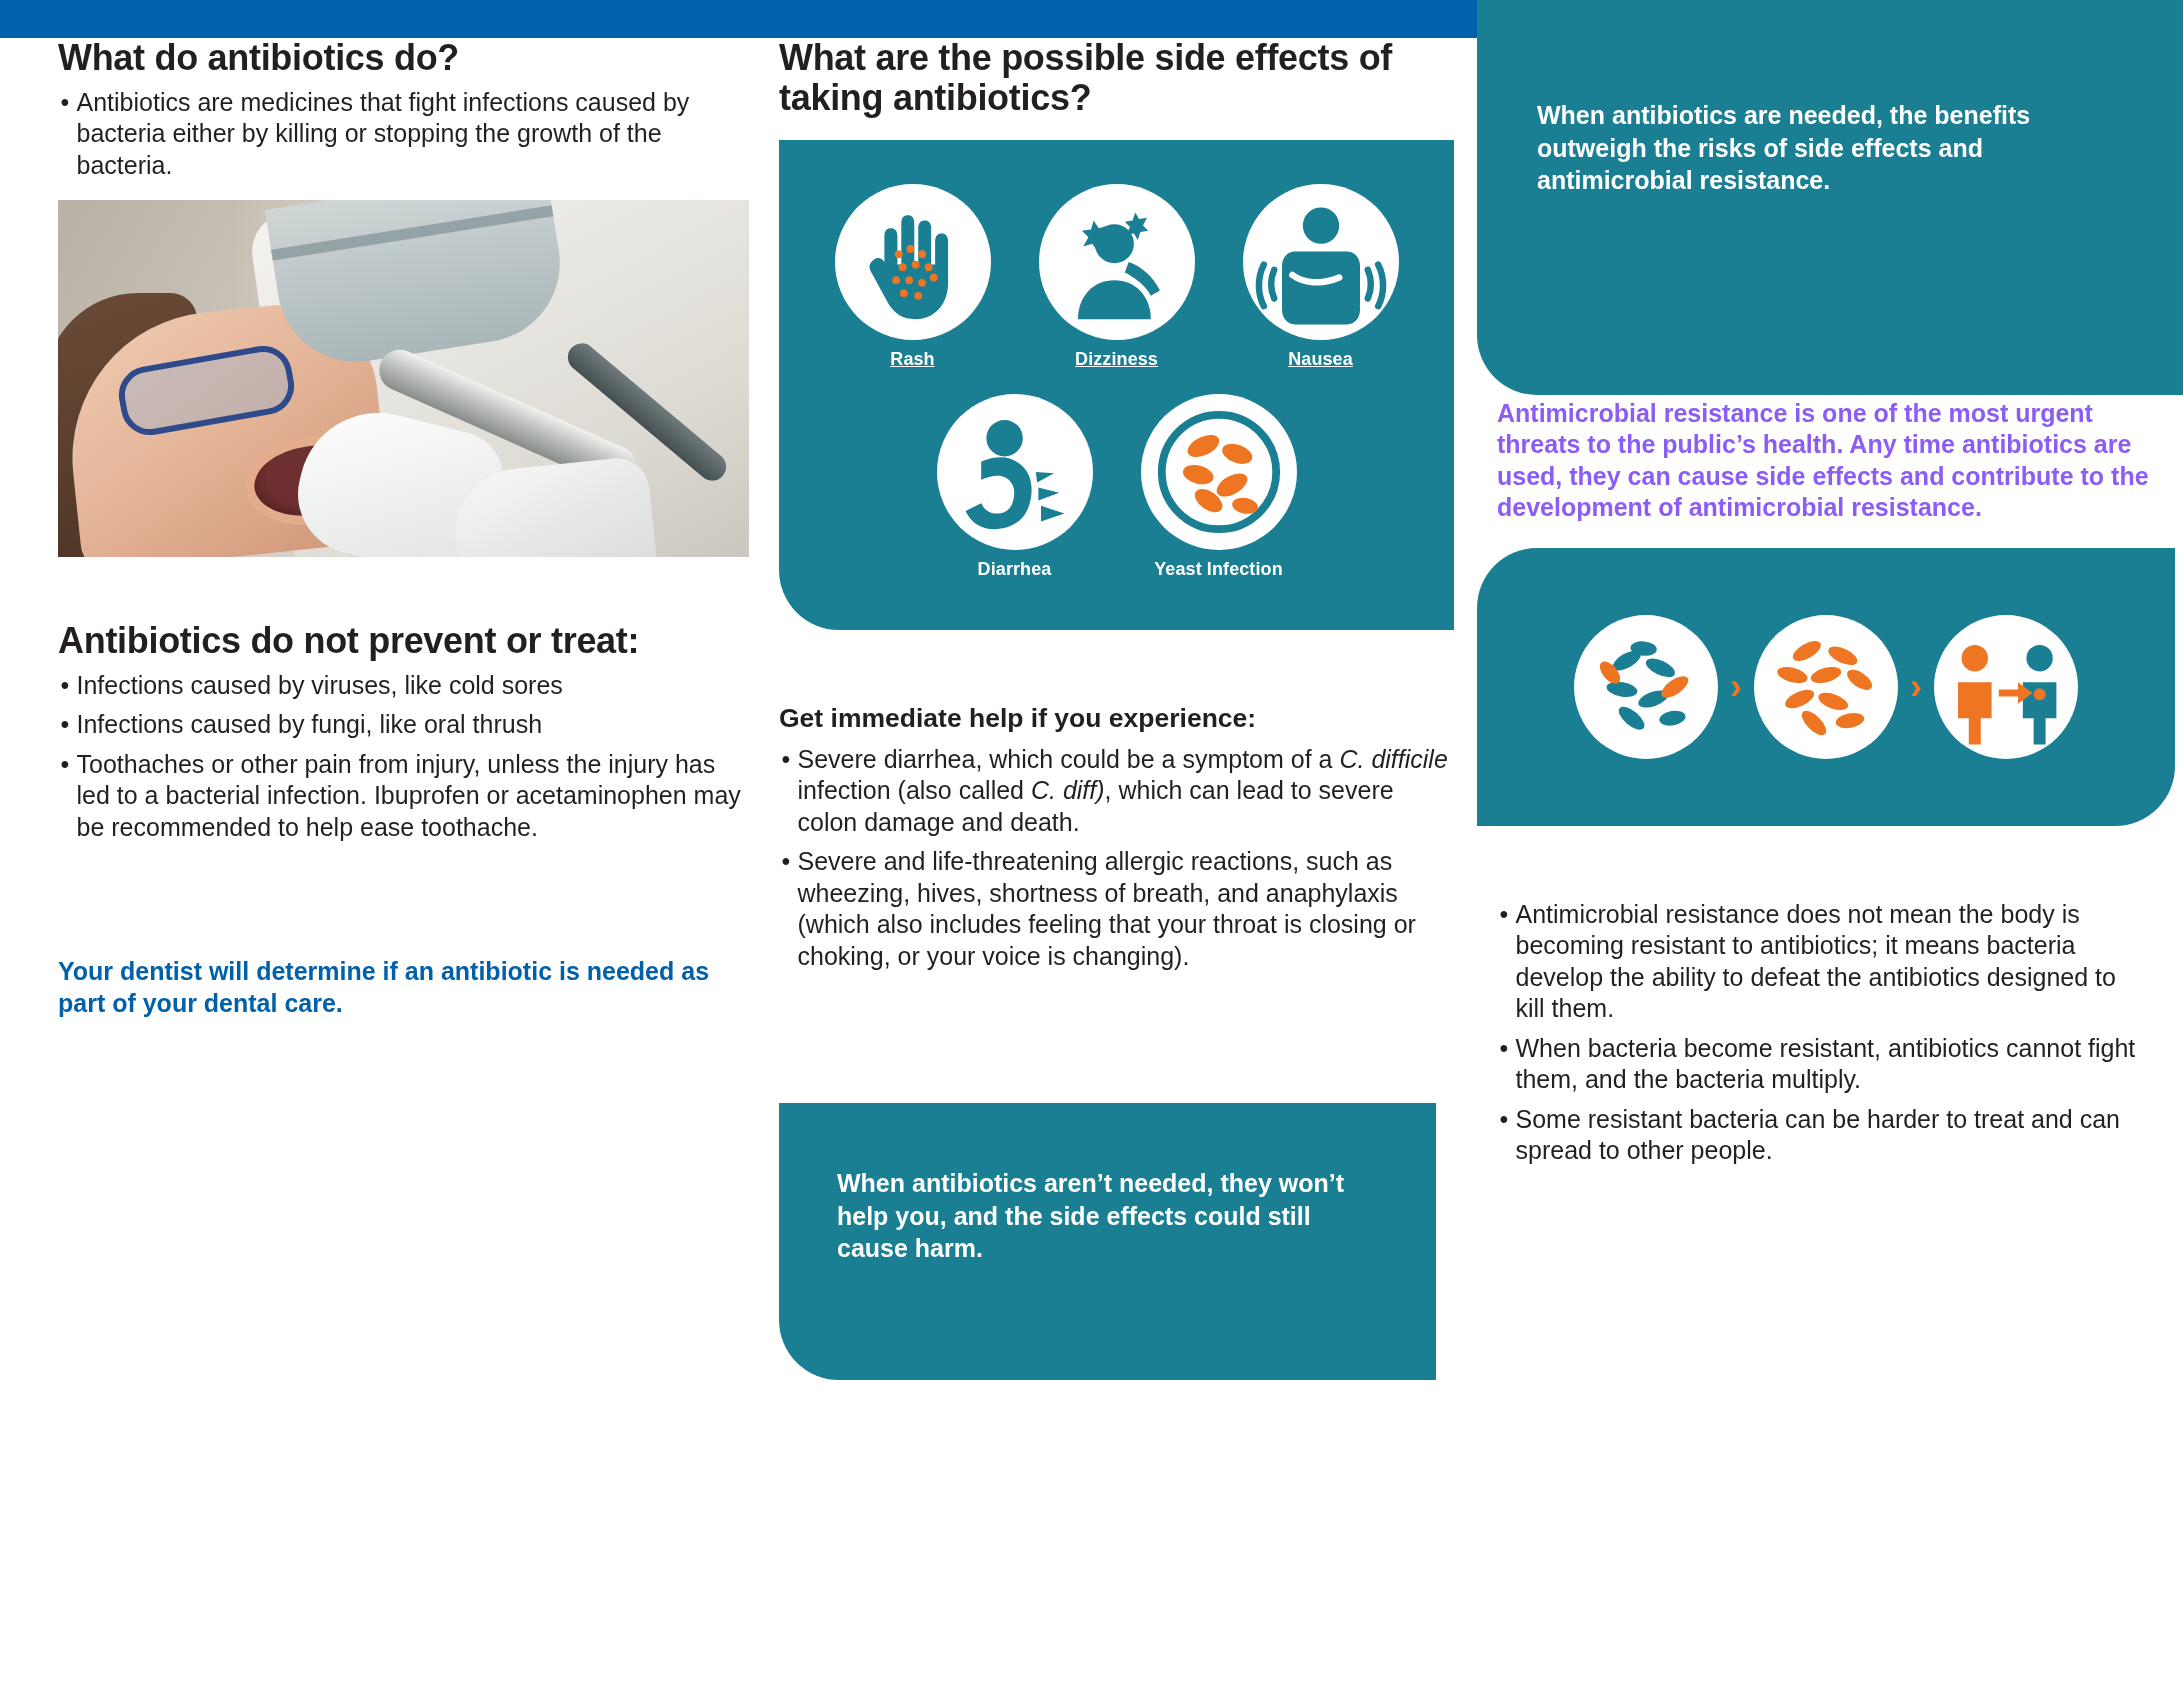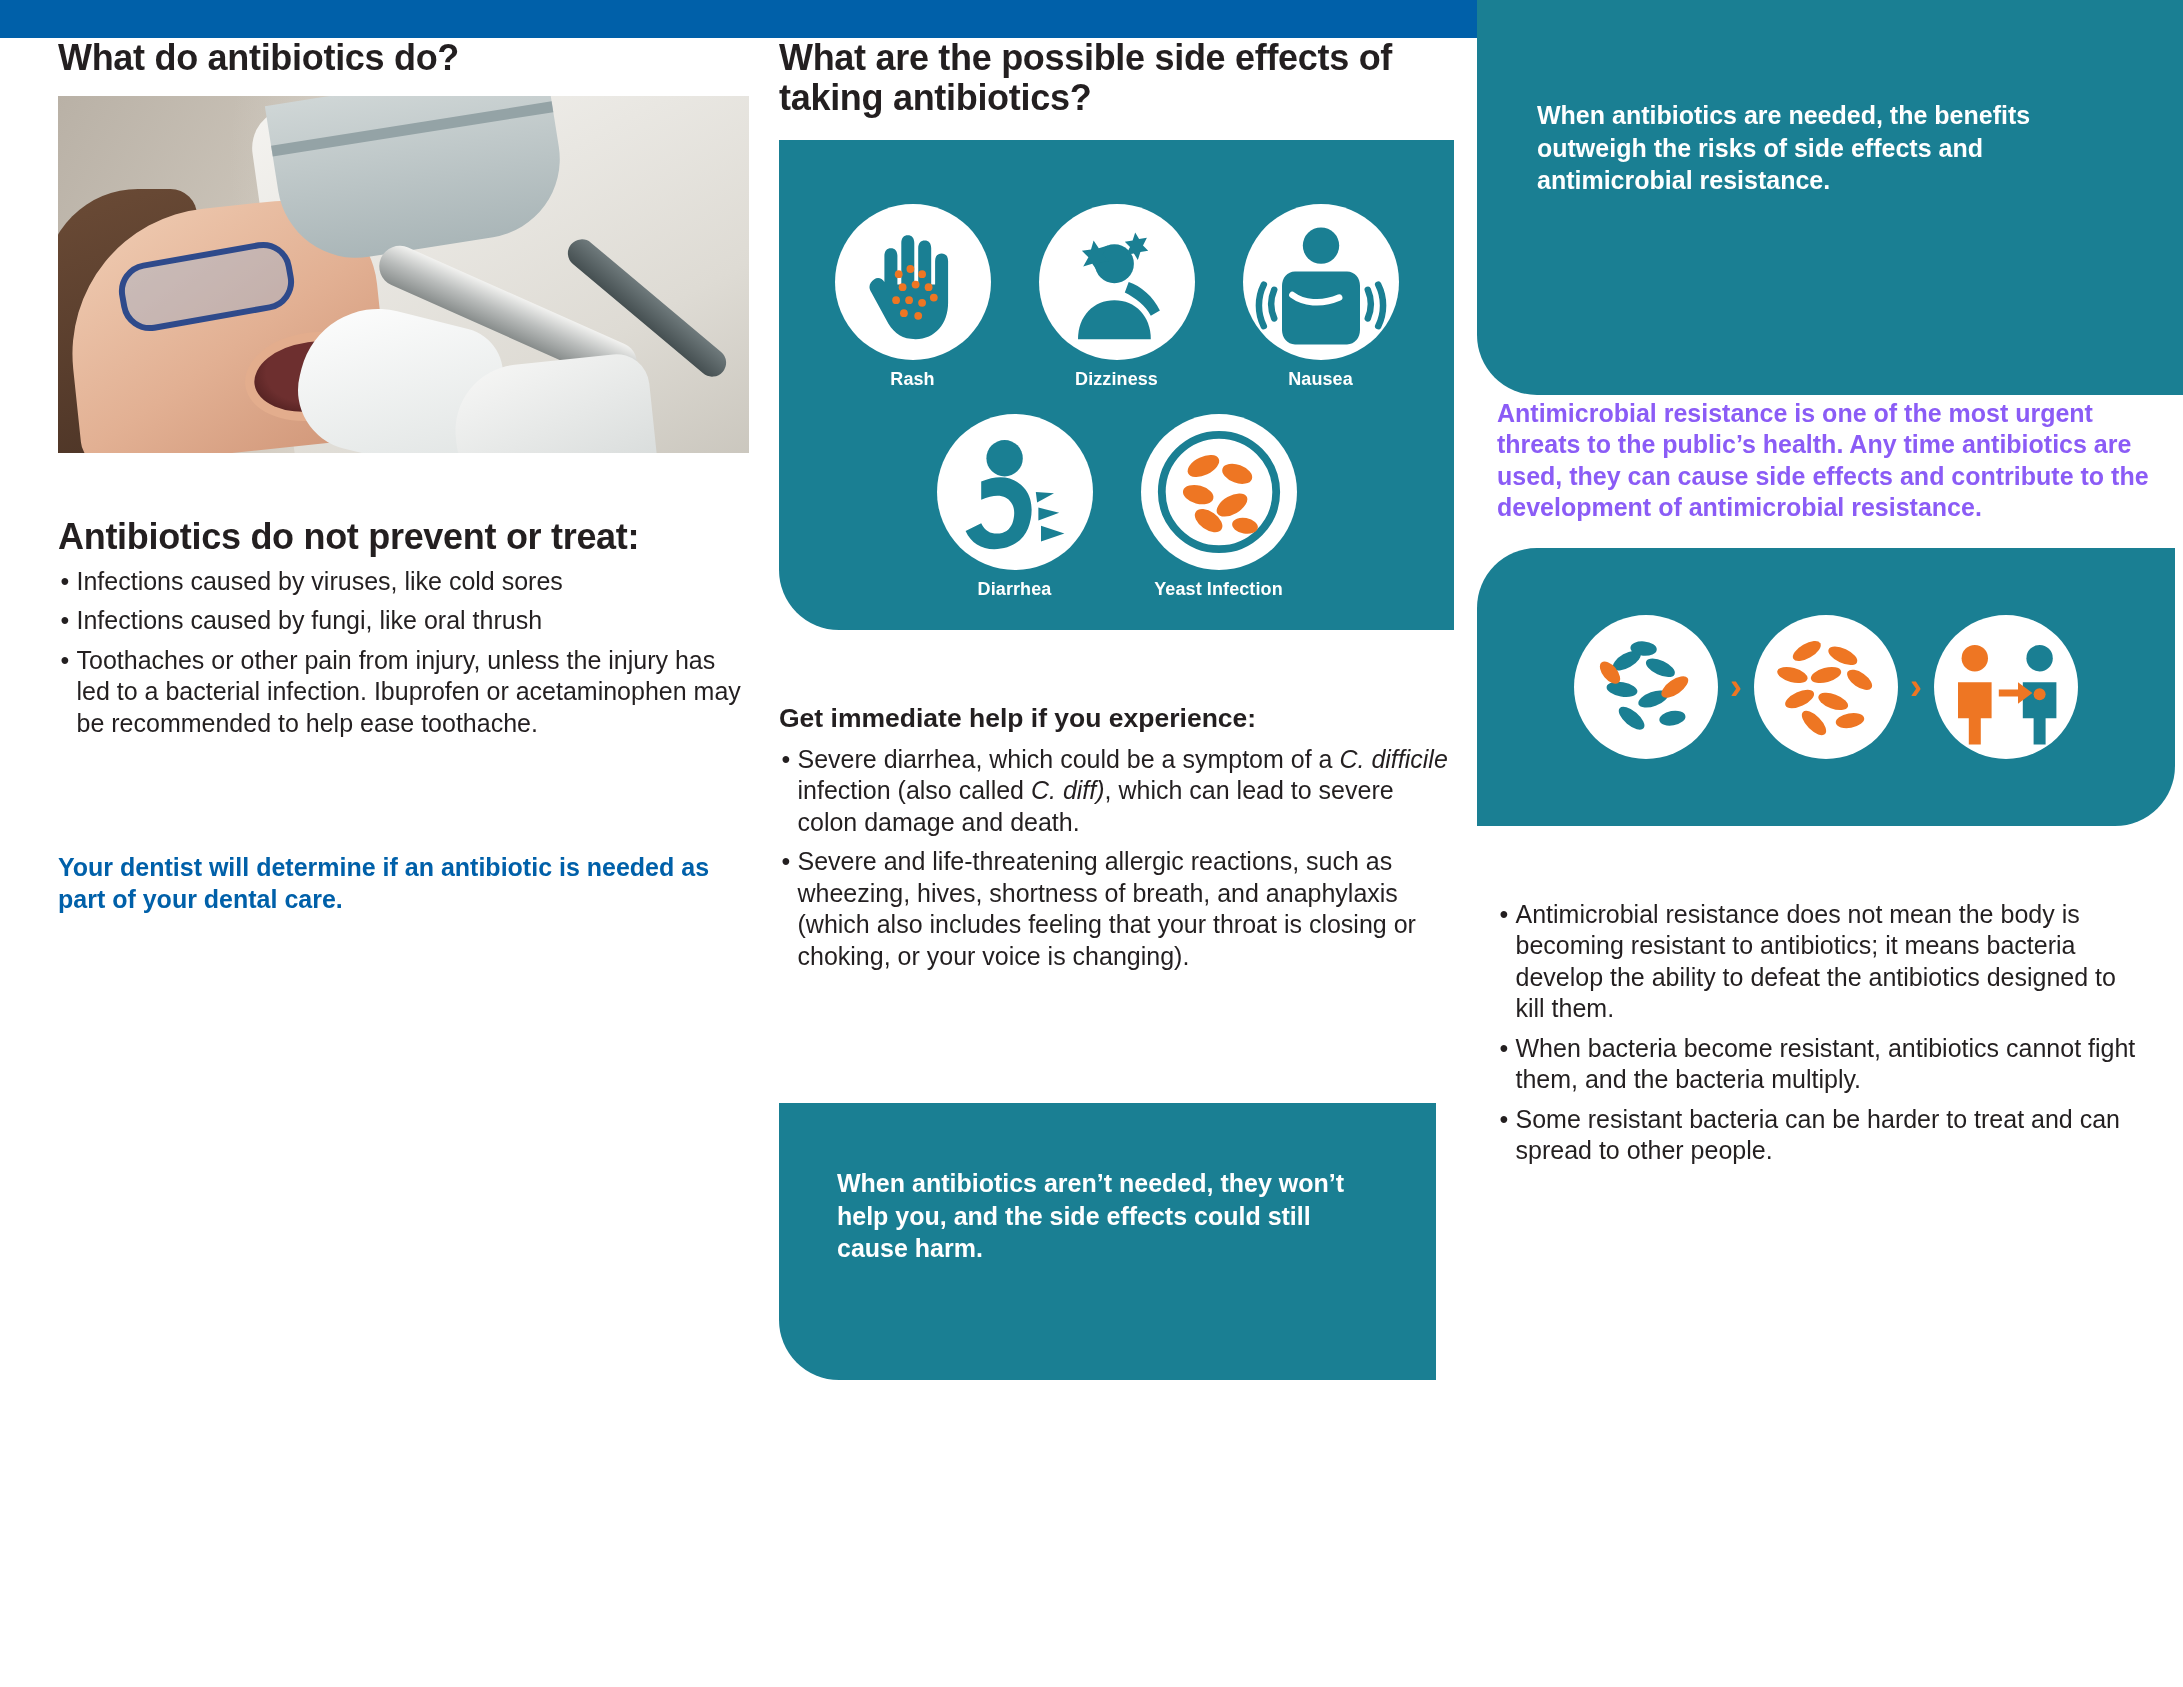--- a/index.html
+++ b/index.html
@@ -210,21 +210,21 @@
     width: 675px;
     height: 490px;
     position: relative;
     margin-top: 22.5px;
   }
   .icon-row {
     display: flex;
     justify-content: center;
     gap: 45px;
   }
-  .icon-row.r1 { padding-top: 64px; }
+  .icon-row.r1 { padding-top: 44px; text-decoration: underline; }
   .icon-row.r2 { padding-top: 24px; }
   .icon-cell {
     width: 159px;
     text-align: center;
   }
   .icon-circle {
     width: 156px;
     height: 156px;
     border-radius: 50%;
     background: #ffffff;
@@ -274,20 +274,21 @@
 
 <div class="top-bar"></div>
 
 <div class="page">
 
   <div class="col col-left">
 
     <h2 class="section-title">What do antibiotics do?</h2>
 
     <ul class="bullets">
+      <li>Antibiotics are medicines that fight infections caused by bacteria either by killing or stopping the growth of the bacteria.</li>
     </ul>
 
     <div class="photo-frame">
       <div class="ph-bg"></div>
       <div class="ph-coat"></div>
       <div class="ph-hair"></div>
       <div class="ph-face"></div>
       <div class="ph-glasses"></div>
       <div class="ph-mouth"></div>
       <div class="ph-mask"></div>

